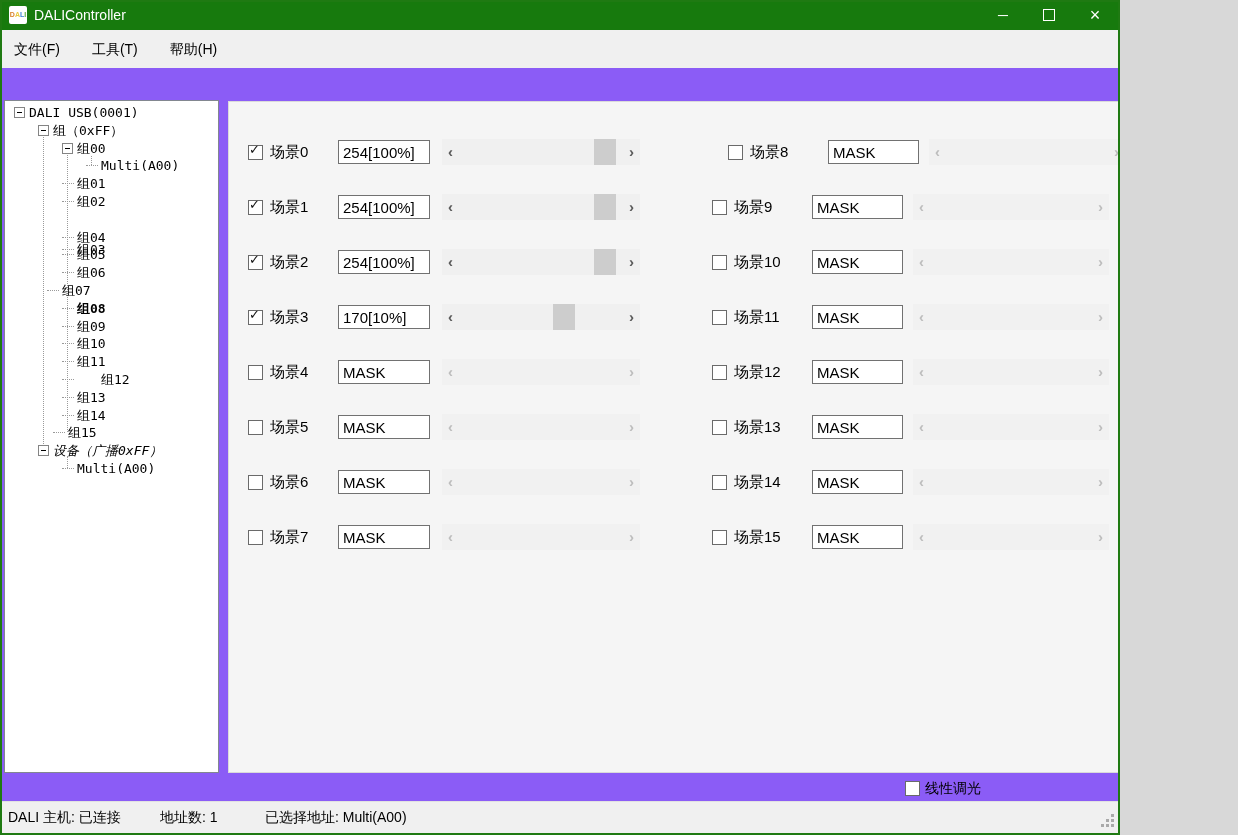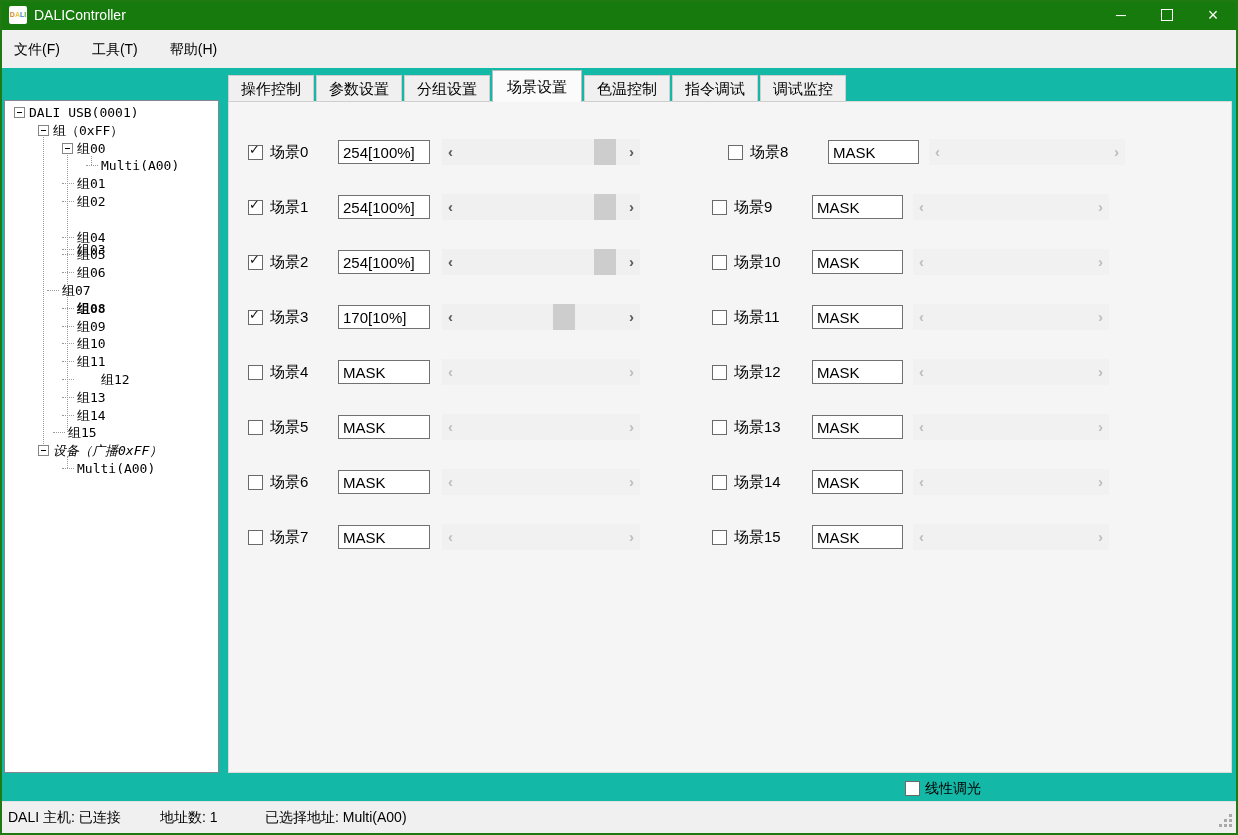--- a/index.html
+++ b/index.html
@@ -1,17 +1,17 @@
 <!DOCTYPE html>
 <html><head>
 <meta charset="utf-8">
 <style>
   html,body{margin:0;padding:0;background:#d8d8d8;}
   .window{
-    position:relative;width:1238px;height:835px;background:#14b8a6;
+    position:relative;width:1120px;height:835px;background:#8b5cf6;
     font-family:"Liberation Sans","DejaVu Sans",sans-serif;color:#000;
     overflow:hidden;
   }
   .win-border{position:absolute;inset:0;border:2px solid #1f7a12;pointer-events:none;z-index:60;}
   
   .titlebar{position:absolute;left:0;top:0;width:100%;height:30px;background:#177a0d;z-index:55;}
   .app-icon{position:absolute;left:9px;top:6px;width:18px;height:18px;background:#fff;border-radius:2px;
     font-size:7px;font-weight:bold;line-height:18px;text-align:center;letter-spacing:0;}
   .app-icon b:nth-child(1){color:#d9832b;} .app-icon b:nth-child(2){color:#e8c93b;}
   .app-icon b:nth-child(3){color:#3b7fd9;} .app-icon b:nth-child(4){color:#55a839;}
@@ -86,29 +86,20 @@
         </div>
     </div>
   </div>
 
   <div class="menubar" id="menubar">
       <span class="menu-item">文件(F)</span>
       <span class="menu-item">工具(T)</span>
       <span class="menu-item">帮助(H)</span>
     </div>
 
-  <div class="tabstrip" id="tabstrip">
-      <div class="tab">操作控制</div>
-      <div class="tab">参数设置</div>
-      <div class="tab">分组设置</div>
-      <div class="tab active">场景设置</div>
-      <div class="tab">色温控制</div>
-      <div class="tab">指令调试</div>
-      <div class="tab">调试监控</div>
-    </div>
   <div class="tabpanel"></div>
 
   <div class="treepanel" id="treepanel">
     <div class="tree-guide" style="left:38px;top:30px;height:319px;"></div>
     <div class="tree-guide" style="left:62px;top:47px;height:284px;"></div>
     <div class="tree-guide" style="left:86px;top:55px;height:9px;"></div>
     <div class="tree-guide" style="left:62px;top:355px;height:12px;"></div>
   <div class="tree-item" style="top: 3px; left: 9px;">
     <span class="expander">
           <span class="minus"></span>

